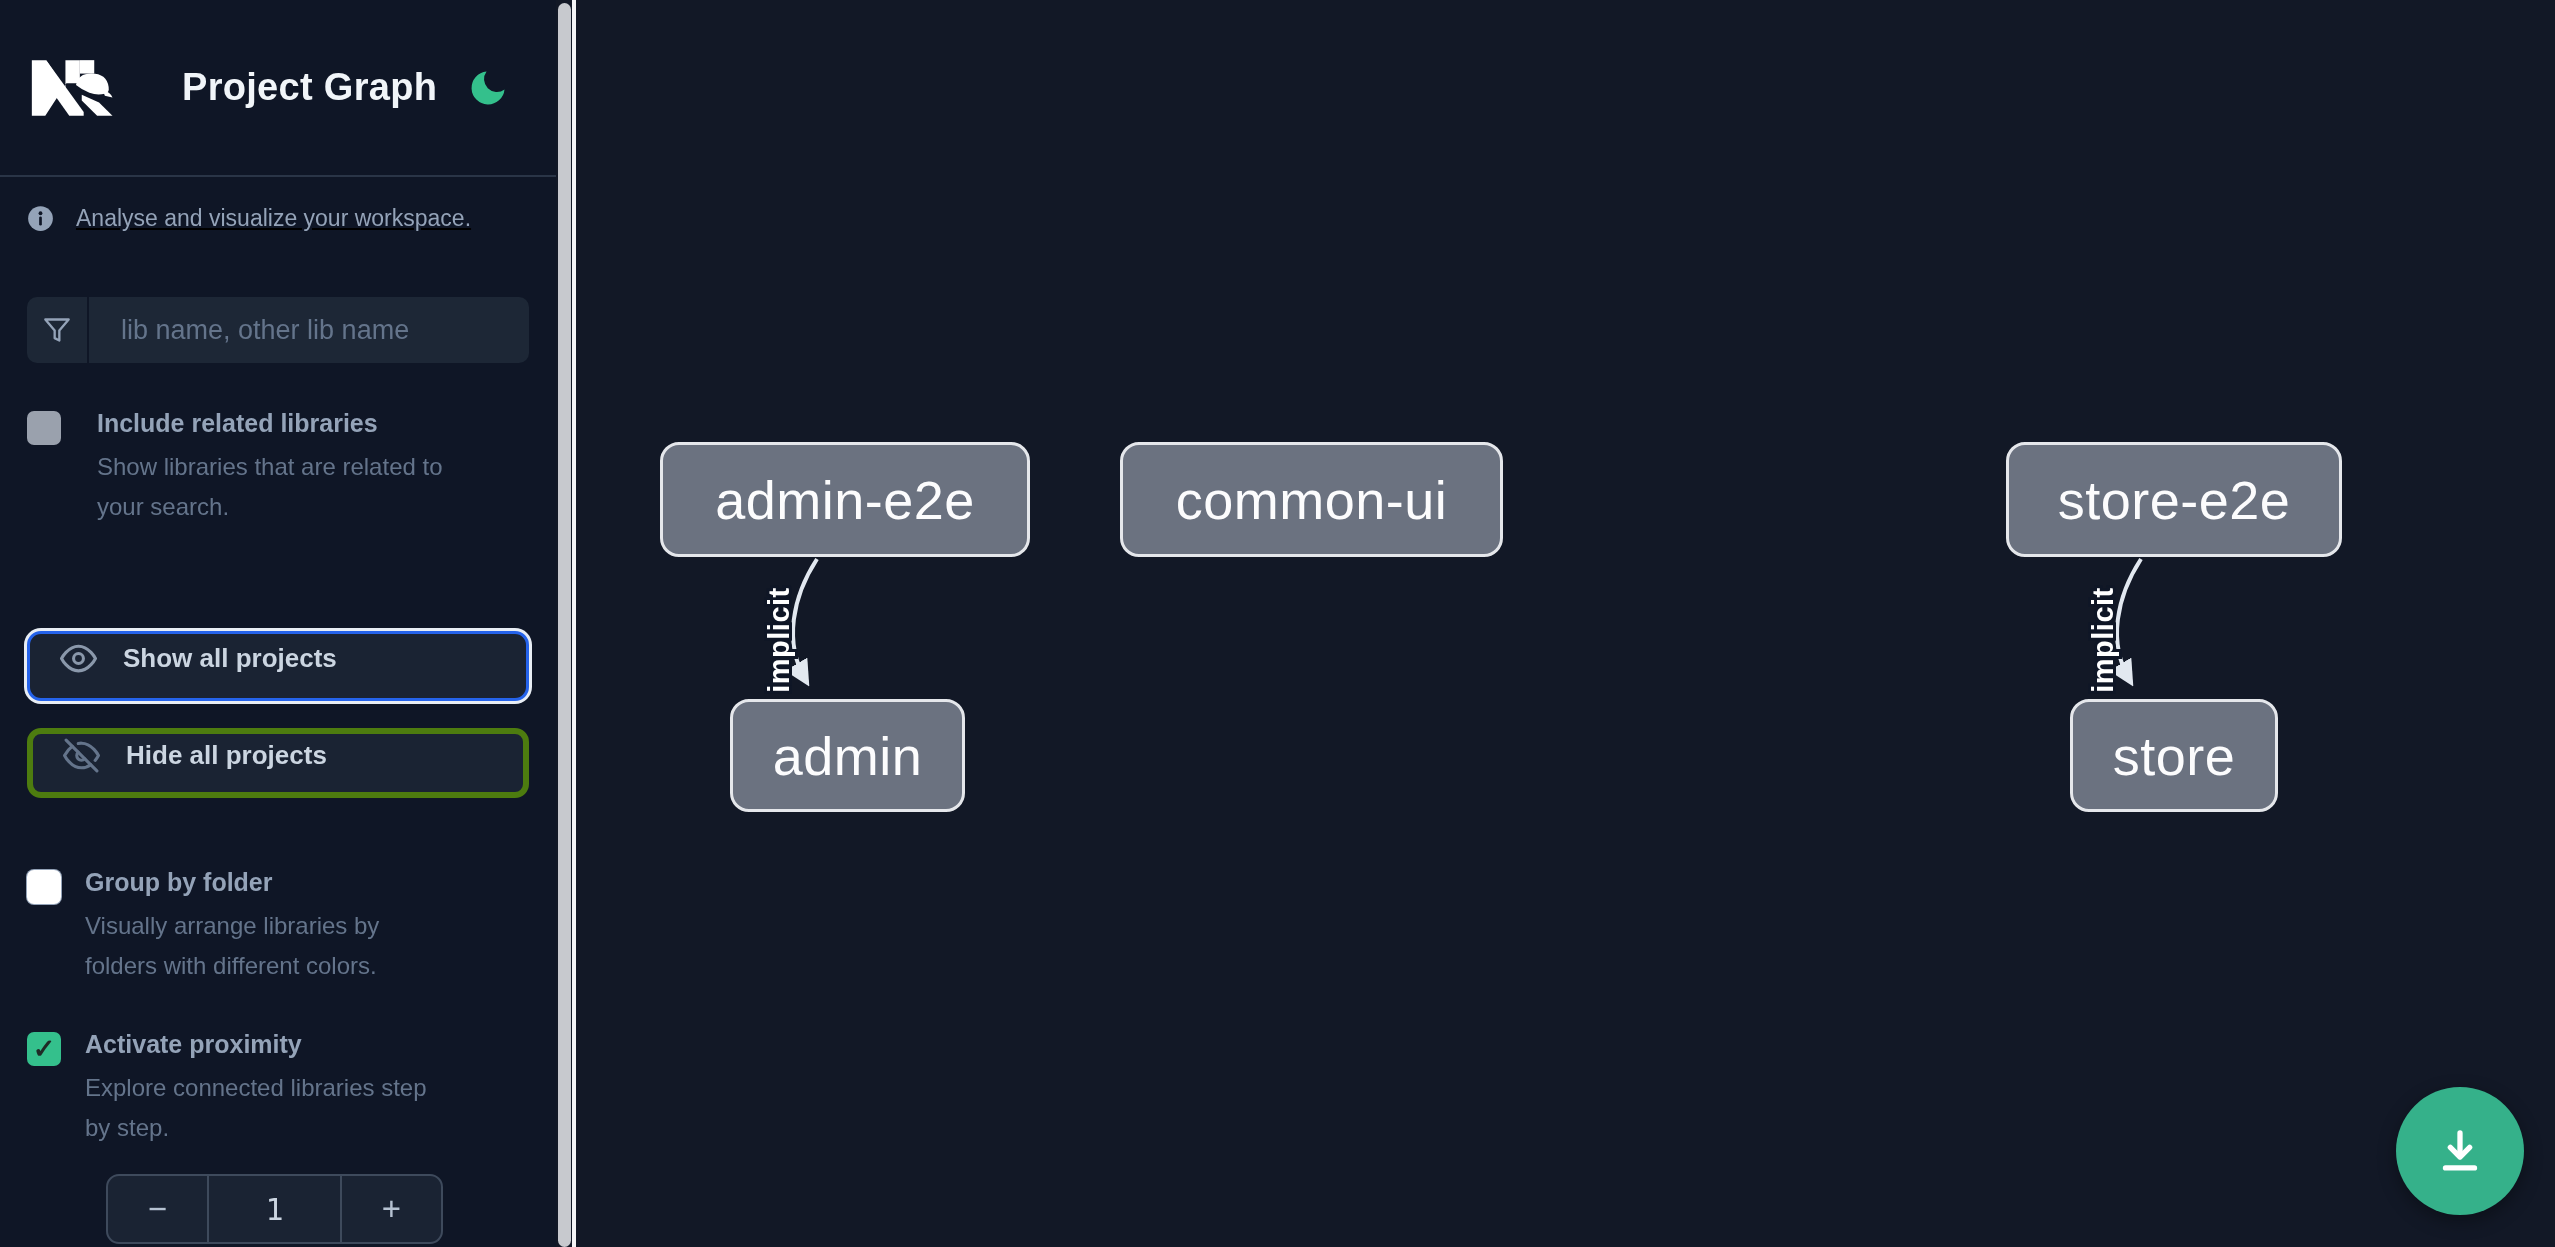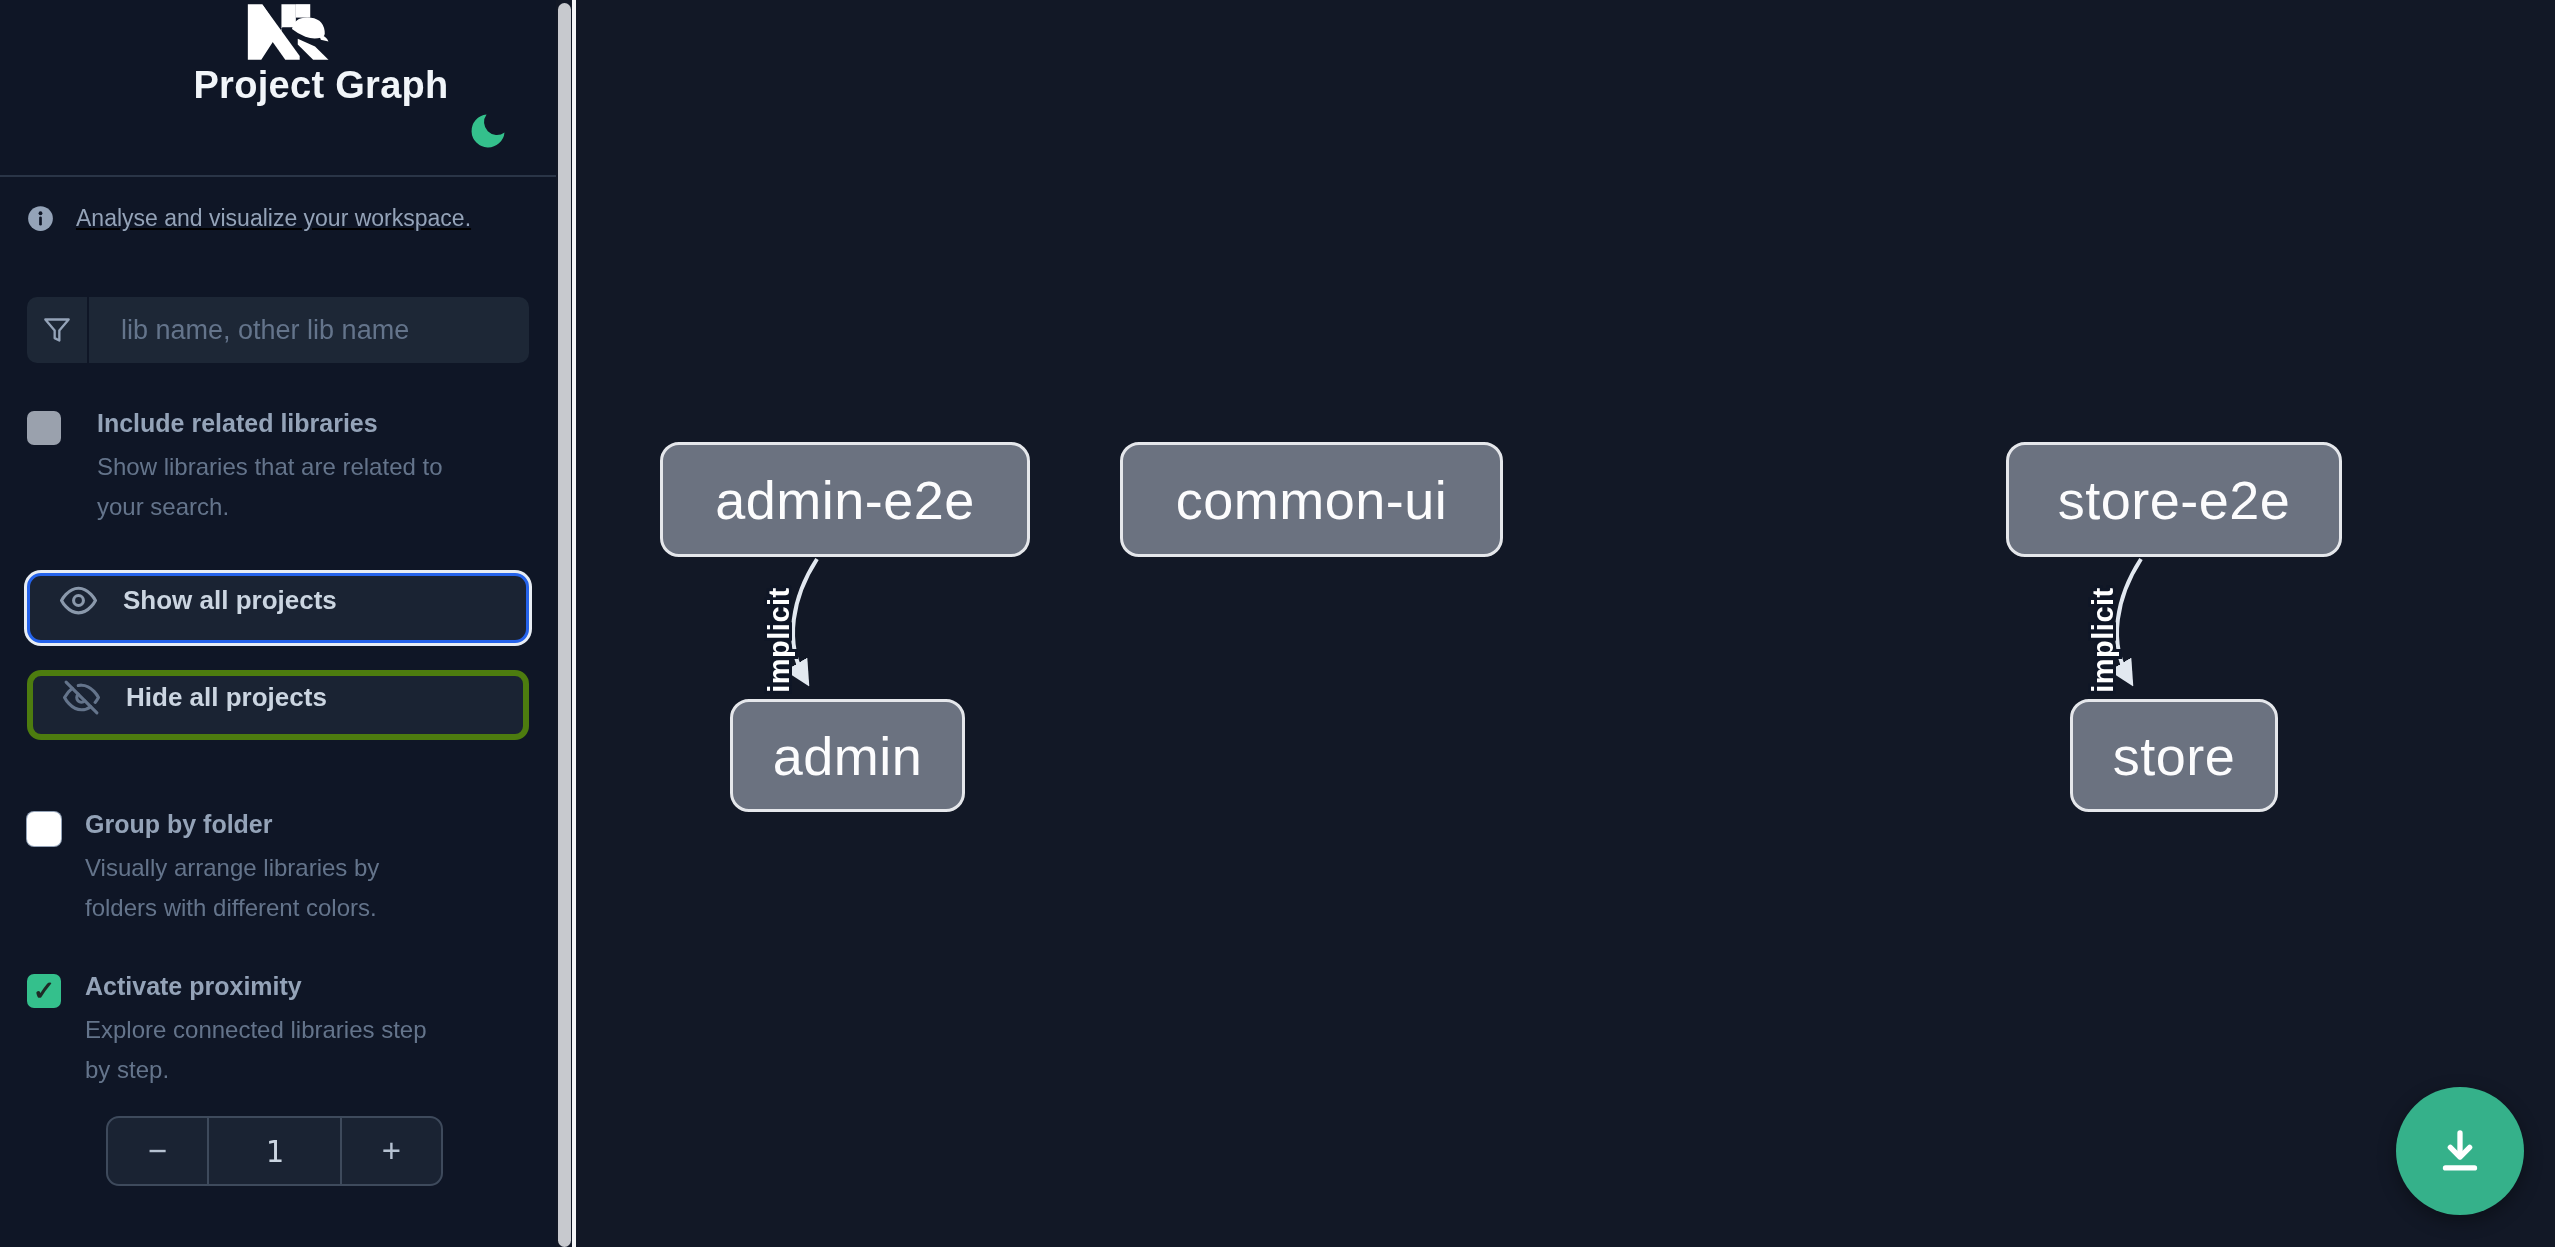--- a/index.html
+++ b/index.html
@@ -4,21 +4,21 @@
 <style>
   * { margin:0; padding:0; box-sizing:border-box; }
   html,body { width:2555px; height:1247px; overflow:hidden; background:#121826;
               font-family:"Liberation Sans", sans-serif; }
   .app { position:relative; width:2555px; height:1247px; }
 
   
   .sidebar { position:absolute; left:0; top:0; width:556px; height:1247px;
              background:#0f1626; }
   .sb-header { height:177px; display:flex; align-items:center; padding:0 0 0 28px;
-               border-bottom:2px solid #2a3547;flex-direction:column; }
+               border-bottom:2px solid #2a3547; }
   .nx-logo { width:96px; height:64px; flex:0 0 auto; }
   .app-title { color:#f1f5f9; font-size:38px; font-weight:700; margin-left:58px;
                letter-spacing:.3px; }
   .theme-toggle { margin-left:auto; margin-right:44px; background:none; border:none;
                   cursor:pointer; width:48px; height:48px; display:flex;
                   align-items:center; justify-content:center; }
 
   .sb-body { padding:28px 27px 0 27px; }
 
   .info-row { display:flex; align-items:center; gap:22px; margin-bottom:65px;text-decoration:underline; }
@@ -37,21 +37,21 @@
   .cb { width:34px; height:34px; border-radius:7px; flex:0 0 auto; margin-top:2px;
         cursor:pointer; display:flex; align-items:center; justify-content:center; }
   .cb-muted { background:#9aa1ad; }
   .cb-plain { background:#ffffff; box-shadow:0 0 0 1px #94a3b8; }
   .cb.is-checked { background:#34c08c; box-shadow:none; }
   .cb.is-checked::after { content:"✓"; color:#1f2a26; font-size:27px; font-weight:900;
                           line-height:1; }
   .check-label { color:#94a3b8; font-size:25px; font-weight:700; margin-bottom:9px;
                  cursor:pointer; }
   .check-desc { color:#64748b; font-size:24px; line-height:40px; white-space:pre-line; }
-  .row-include { margin-bottom:46px;gap:36px; }
+  .row-include { margin-bottom:104px;gap:36px; }
   .row-group   { margin-bottom:44px; }
   .row-prox    { margin-bottom:26px; }
 
   .sb-btn { width:100%; height:70px; display:flex; align-items:center; gap:26px;
             padding:0 0 16px 30px; background:#1a2333; color:#cbd5e1; font-size:26px;
             font-weight:600; font-family:"Liberation Sans", sans-serif;
             border-radius:14px; cursor:pointer; }
   .btn-show { border:3px solid #2563eb; box-shadow:0 0 0 3px #e8edf4;
               margin-bottom:27px; }
   .btn-hide { border:6px solid #4d7c0f; margin-bottom:70px; }

